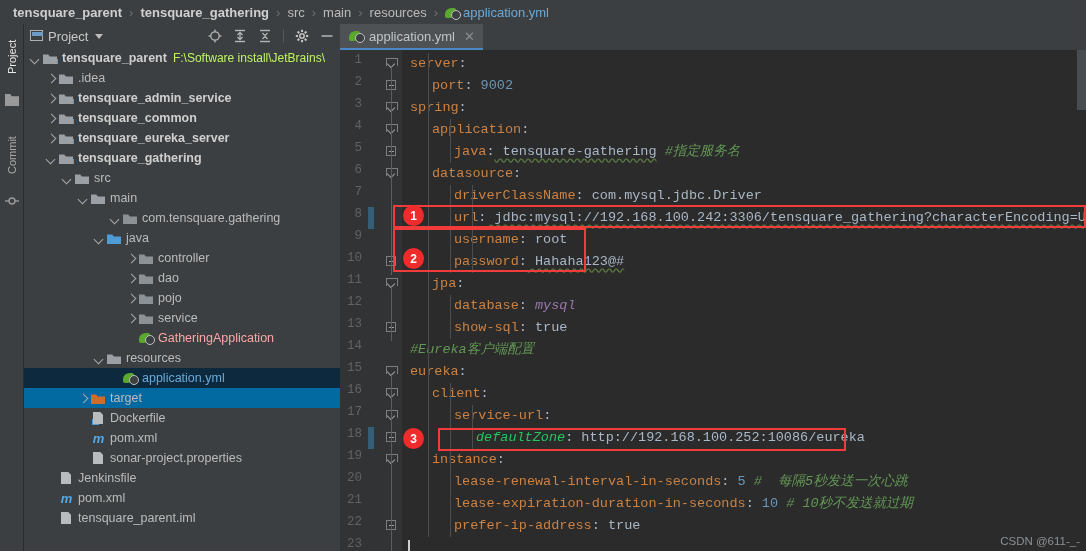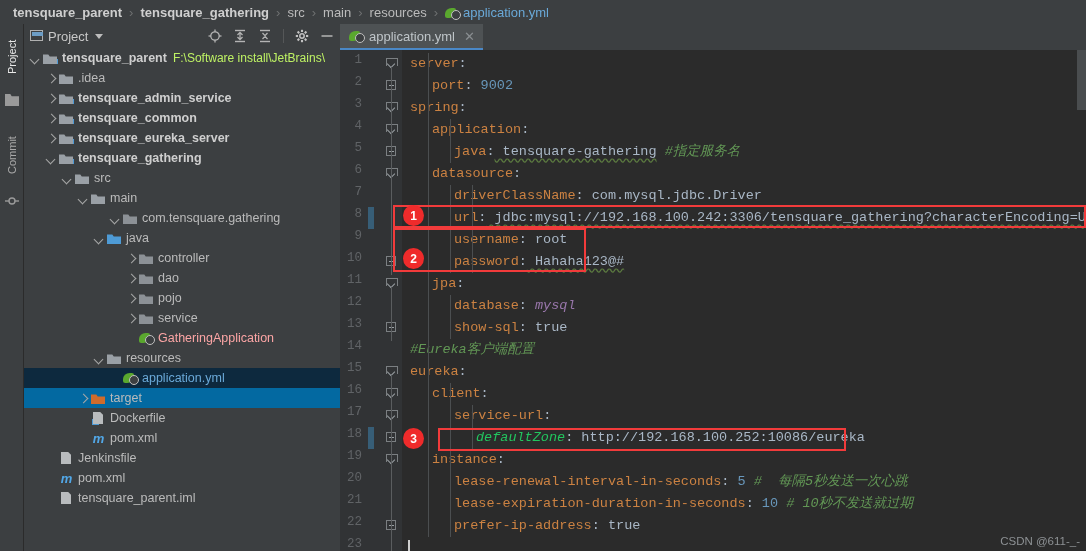--- a/index.html
+++ b/index.html
@@ -402,20 +402,31 @@
           <span class="docicon">
             <span class="doc-d">D</span>
           </span>
           <span class="tlabel">Dockerfile</span>
         </div>
         <div class="node" style="padding-left: 54px;">
           <span class="arrow"></span>
           <span class="mfile">m</span>
           <span class="tlabel" style="color: rgb(187, 187, 187);">pom.xml</span>
         </div>
+        <div class="node" style="padding-left: 54px;">
+          <span class="arrow"></span>
+          <span class="sonar">
+            <span class="bars">
+              <i style="height:4px;background:#5aa82e"></i>
+              <i style="height:7px;background:#e0a32e"></i>
+              <i style="height:5px;background:#d24b3e"></i>
+            </span>
+          </span>
+          <span class="tlabel">sonar-project.properties</span>
+        </div>
         <div class="node" style="padding-left: 22px;">
           <span class="arrow"></span>
           <span class="docicon"></span>
           <span class="tlabel">Jenkinsfile</span>
         </div>
         <div class="node" style="padding-left: 22px;">
           <span class="arrow"></span>
           <span class="mfile">m</span>
           <span class="tlabel" style="color: rgb(187, 187, 187);">pom.xml</span>
         </div>

